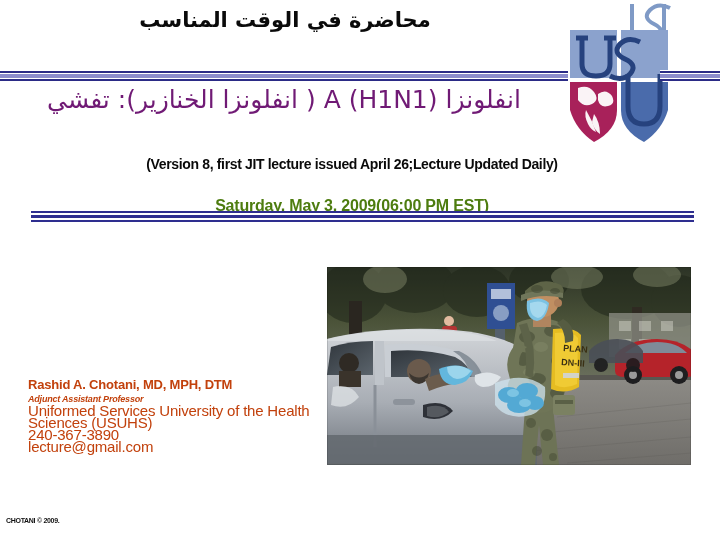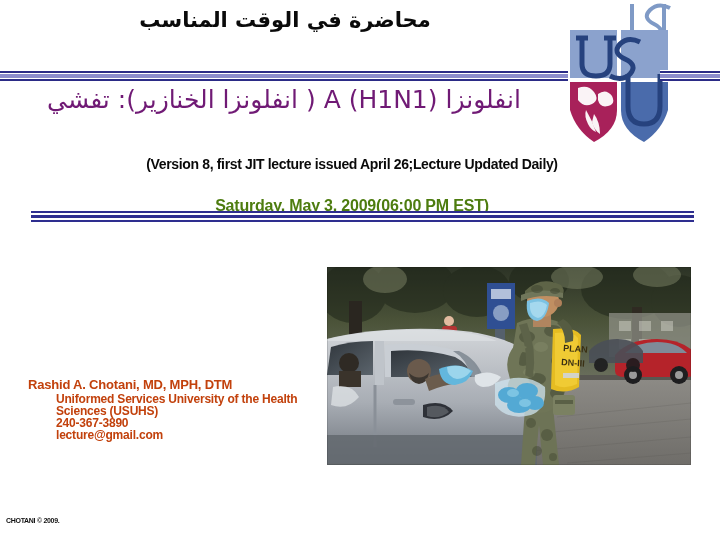--- a/index.html
+++ b/index.html
@@ -140,25 +140,24 @@
     font-weight: bold;
     font-style: italic;
     font-size: 9px;
     line-height: 12px;
     letter-spacing: -0.2px;
   }
   .author-affil,
   .author-phone,
   .author-email {
     font-family: "Liberation Sans", sans-serif;
-    font-weight: bold;
-    font-size: 12px;
+    font-weight: normal;
+    font-size: 15px;
     line-height: 12px;
     letter-spacing: -0.2px;
-    margin-left: 28px;
   }
 
   
   .photo {
     position: absolute;
     left: 327px;
     top: 267px;
     width: 364px;
     height: 198px;
     border: 0;
@@ -265,20 +264,21 @@
   <div class="rule rule-b">
     <i class="m1"></i>
       <i class="m2"></i>
       <i class="m3"></i>
       <i class="m4"></i>
       <i class="m5"></i>
   </div>
 
   <div class="author-block">
     <div class="author-name">Rashid A. Chotani, MD, MPH, DTM</div>
+    <div class="author-role">Adjunct Assistant Professor</div>
     <div class="author-affil">Uniformed Services University of the Health Sciences (USUHS)</div>
     <div class="author-phone">240-367-3890</div>
     <div class="author-email">lecture@gmail.com</div>
   </div>
 
   <div class="photo">
     <svg width="364" height="198" viewBox="0 0 364 198" xmlns="http://www.w3.org/2000/svg" aria-hidden="true">
       <defs>
         <linearGradient id="skyTrees" x1="0" y1="0" x2="0" y2="1">
           <stop offset="0%" stop-color="#2c3326"></stop>

